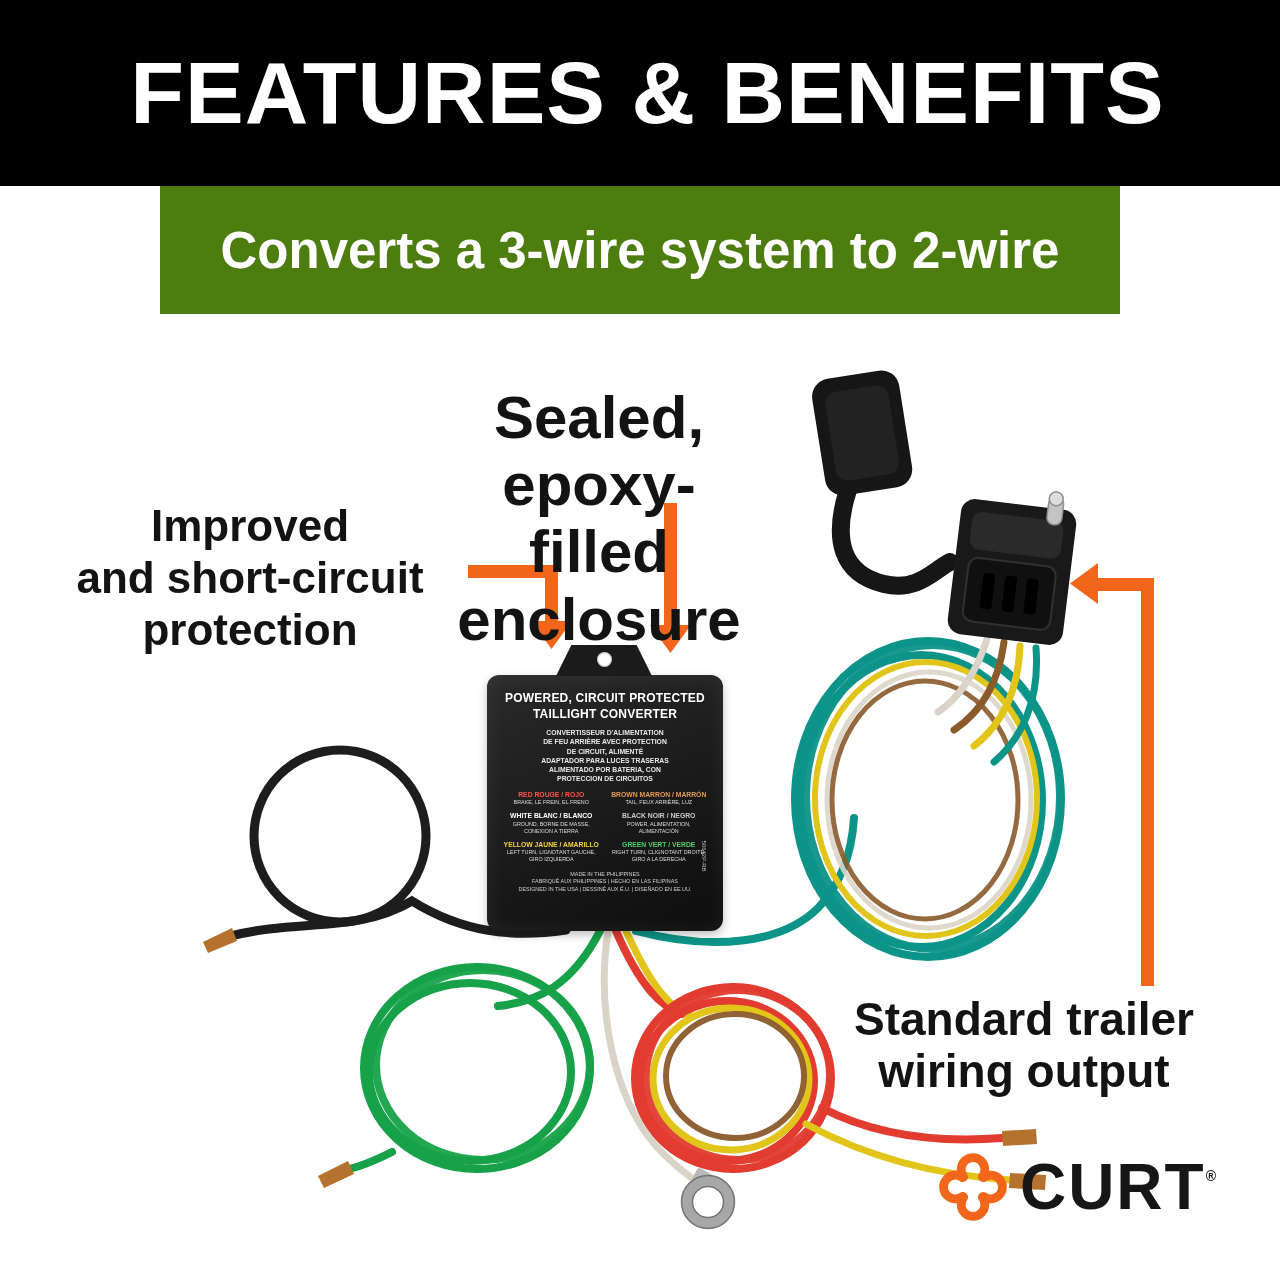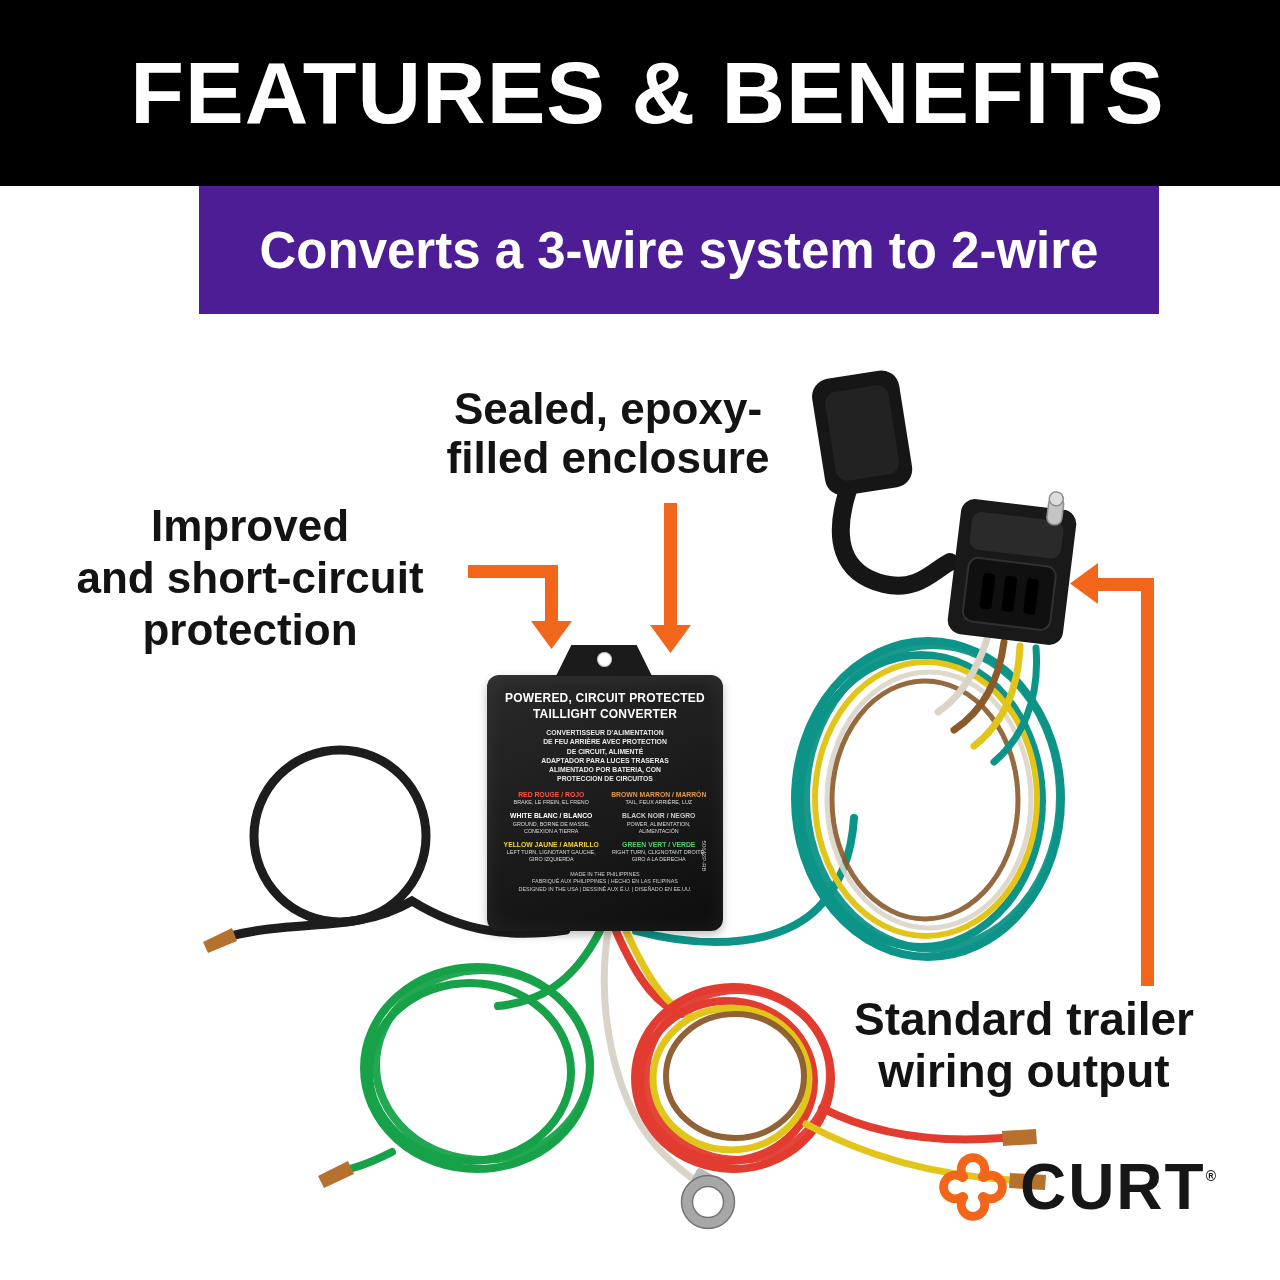--- a/index.html
+++ b/index.html
@@ -4,27 +4,27 @@
 <style>
   html,body{margin:0;padding:0;background:#fff;}
   .canvas{position:relative;width:1280px;height:1280px;background:#ffffff;overflow:hidden;
           font-family:"Liberation Sans", sans-serif;}
 
   
   .header{position:absolute;top:0;left:0;width:1280px;height:186px;background:#000;
           display:flex;align-items:center;justify-content:center;z-index:5;}
   .header-title{color:#fff;font-size:88px;font-weight:bold;letter-spacing:1px;white-space:nowrap;margin-left:15px;}
 
-  .banner{position:absolute;top:186px;left:160px;width:960px;height:128px;background:#4c1d95;
-          display:flex;align-items:center;justify-content:center;z-index:5;margin-left:39px;}
+  .banner{position:absolute;top:186px;left:160px;width:960px;height:128px;background:#4d7c0f;
+          display:flex;align-items:center;justify-content:center;z-index:5;}
   .banner-text{color:#fff;font-size:51px;font-weight:bold;white-space:nowrap;}
 
   
   .callout{position:absolute;z-index:4;text-align:center;color:#131313;font-weight:bold;}
-  .co-sealed{top:384px;left:398px;width:420px;font-size:44px;line-height:1.12;}
+  .co-sealed{top:384px;left:389px;width:420px;font-size:60px;line-height:1.12;}
   .co-protect{top:500px;left:35px;width:430px;font-size:44px;line-height:1.18;}
   .co-output{top:994px;left:828px;width:392px;font-size:46px;line-height:1.13;}
 
   
   .art,.arrows{position:absolute;top:0;left:0;width:1280px;height:1280px;pointer-events:none;}
   .art{z-index:1;}
   .arrows{z-index:3;}
 
   
   .device{position:absolute;left:487px;top:675px;width:236px;height:256px;z-index:2;

